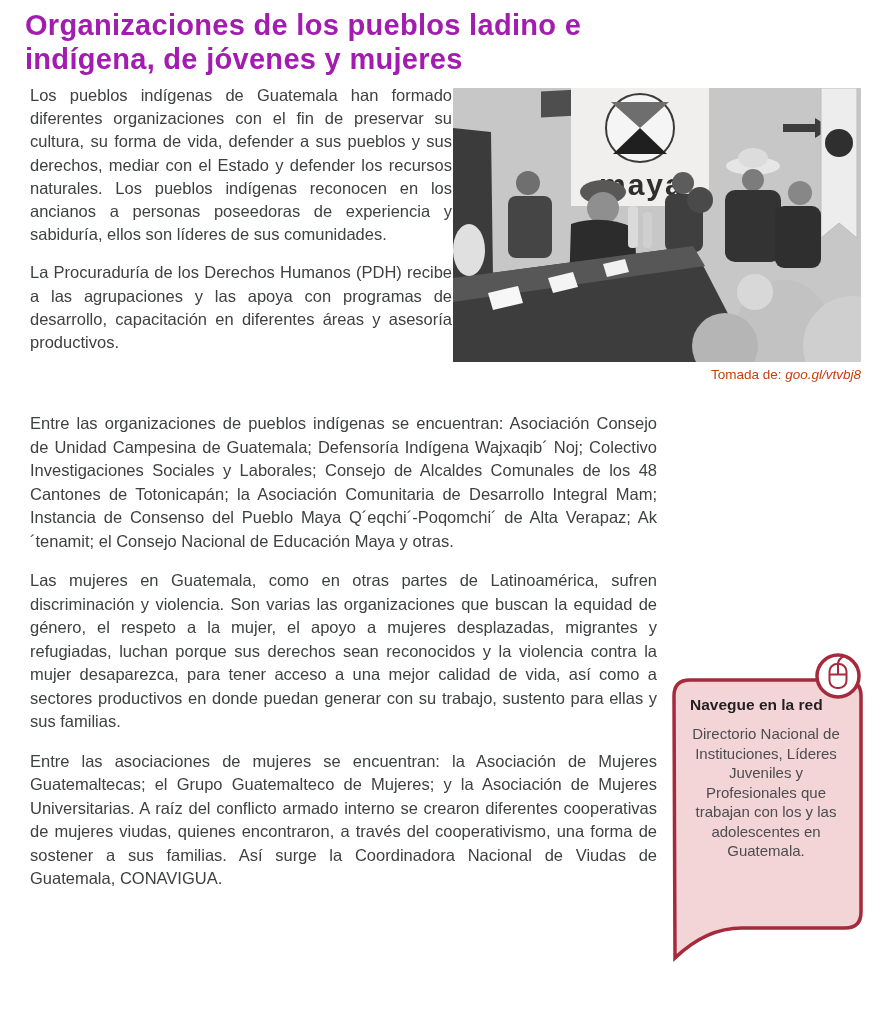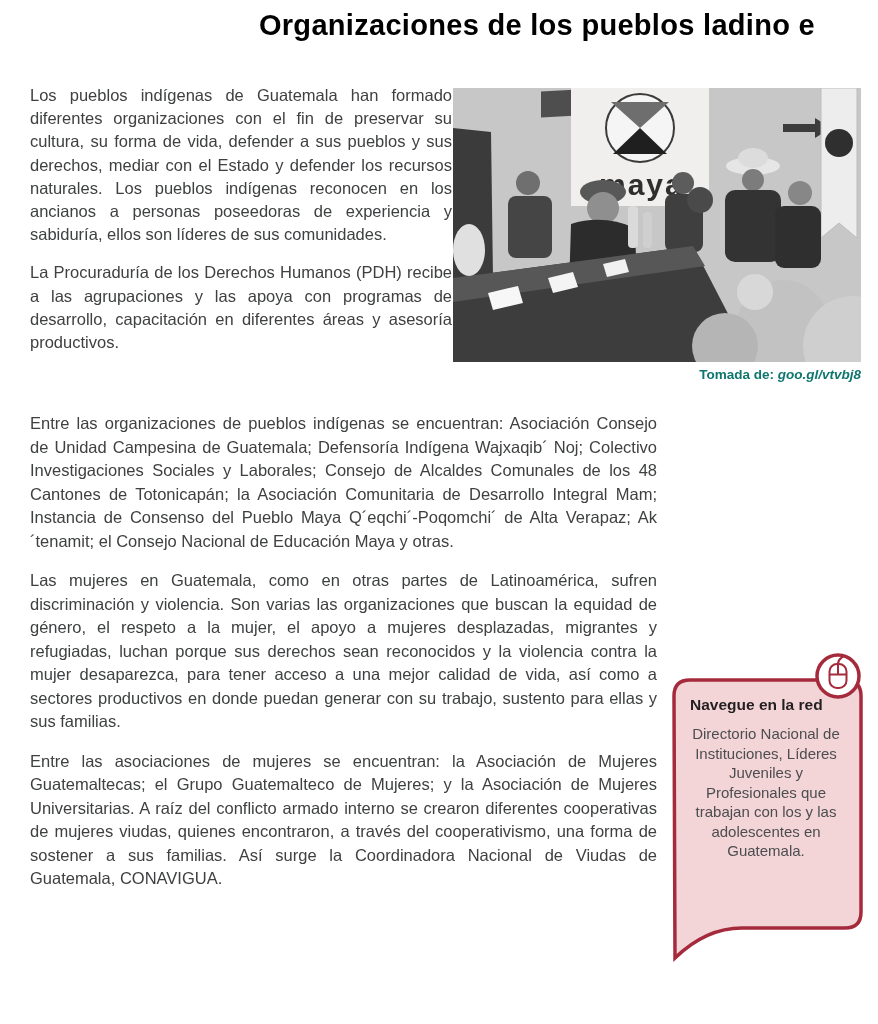--- a/index.html
+++ b/index.html
@@ -9,22 +9,22 @@
     height: 1024px;
     background: #ffffff;
     font-family: "Liberation Sans", sans-serif;
     color: #3f4041;
     overflow: hidden;
   }
   .title {
     position: absolute;
     left: 25px; top: 8px; width: 790px;
     margin: 0;
-    text-align: right;
-    color: #000000;
+    text-align: left;
+    color: #a21caf;
     font-size: 29px;
     font-weight: bold;
     line-height: 34px;
     letter-spacing: 0.3px;
   }
   .title .t-line { display: block; }
   .col-text {
     position: absolute;
     left: 30px; top: 84px; width: 422px;
   }
@@ -42,22 +42,21 @@
   .photo {
     width: 408px; height: 274px;
     background: #c7c7c7;
     overflow: hidden;
   }
   .photo svg { display: block; }
   .caption {
     margin-top: 5px;
     text-align: right;
     font-size: 13.5px;
-    color: #0f766e;
-    font-weight: bold;
+    color: #c2410c;
   }
   .caption em { font-style: italic; }
   .body-col {
     position: absolute;
     left: 30px; top: 412px; width: 627px;
   }
   .body-col p { line-height: 23.5px; margin-bottom: 16px; }
   .callout {
     position: absolute;
     left: 666px; top: 650px;
@@ -83,20 +82,21 @@
   }
   .callout-content p.link { word-break: break-all; margin-bottom: 0; }
 </style>
 </head>
 <body>
 
 <div class="page">
 
   <h1 class="title">
     <span class="t-line">Organizaciones de los pueblos ladino e</span>
+    <span class="t-line">indígena, de jóvenes y mujeres</span>
   </h1>
 
   <div class="col-text">
     <p>Los pueblos indígenas de Guatemala han formado diferentes organizaciones con el fin de preservar su cultura, su forma de vida, defender a sus pueblos y sus derechos, mediar con el Estado y defender los recursos naturales. Los pueblos indígenas reconocen en los ancianos a personas poseedoras de experiencia y sabiduría, ellos son líderes de sus comunidades.</p>
     <p>La Procuraduría de los Derechos Humanos (PDH) recibe a las agrupaciones y las apoya con programas de desarrollo, capacitación en diferentes áreas y asesoría productivos.</p>
   </div>
 
   <figure class="photo-fig">
     <div class="photo">
       <svg width="408" height="274" viewBox="0 0 408 274" xmlns="http://www.w3.org/2000/svg">

